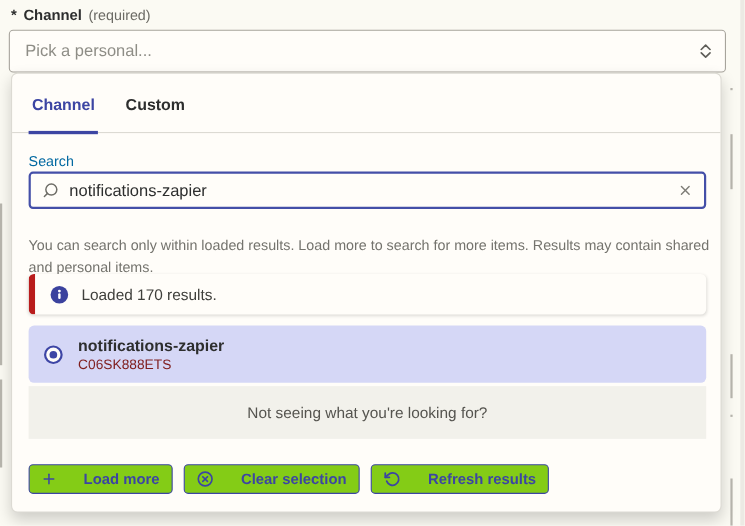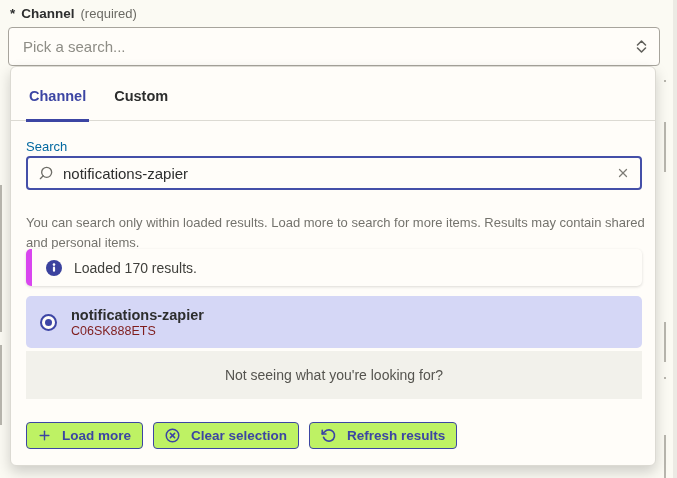--- a/index.html
+++ b/index.html
@@ -46,21 +46,21 @@
   .search-input{left:15px;top:89px;width:616px;height:34px;box-sizing:border-box;
     background:#fffdf9;border:2px solid #444fa8;border-radius:4px;
     display:flex;align-items:center;padding:0 10px;gap:9px;}
   .search-input .value{flex:1;font-size:15px;color:#2d2e2e;white-space:nowrap;overflow:hidden;}
   .icon-btn{display:flex;align-items:center;justify-content:center;cursor:pointer;background:none;border:none;padding:0;}
 
   .help-text{left:15px;top:132px;width:620px;font-size:13px;line-height:20px;color:#74736d;margin-top:14px;}
 
   .alert{left:15px;top:182px;width:616px;height:37px;box-sizing:border-box;
     background:#fffdf9;border-radius:5px;box-shadow:0 1px 3px rgba(0,0,0,0.14);
-    border-left:6px solid #d946ef;display:flex;align-items:center;gap:12px;
+    border-left:6px solid #b91c1c;display:flex;align-items:center;gap:12px;
     padding-left:14px;}
   .info-icon{width:16px;height:16px;border-radius:50%;background:#3b429e;
     display:flex;align-items:center;justify-content:center;flex:0 0 16px;}
   .alert .msg{font-size:14px;color:#3f3f3b;}
 
   .result-row{left:15px;top:229px;width:616px;height:52px;box-sizing:border-box;
     background:#d5d7f6;border-radius:5px;display:flex;align-items:center;
     gap:14px;padding-left:14px;cursor:pointer;}
   .radio{width:17px;height:17px;box-sizing:border-box;border-radius:50%;
     border:2px solid #3d45a5;background:#fffdf9;flex:0 0 17px;
@@ -69,39 +69,39 @@
   .result-texts{display:flex;flex-direction:column;gap:1px;}
   .result-title{font-size:14.5px;font-weight:bold;color:#2d2e2e;}
   .result-sub{font-size:12.5px;color:#7f1d1d;}
 
   .hint-block{left:15px;top:284px;width:616px;height:48px;background:#f2f1eb;
     display:flex;flex-direction:column;align-items:center;justify-content:center;gap:4px;}
   .hint-line1{font-size:14px;color:#55544f;}
   .hint-line2{font-size:14px;font-weight:bold;color:#2d2d2b;}
 
   .actions{left:15px;top:355px;display:flex;gap:10px;}
-  .action-btn{display:inline-flex;align-items:center;gap:11px;height:27px;
-    padding:0 11px;background:#bef264;border:1px solid #3c45a3;border-radius:4px;
+  .action-btn{display:inline-flex;align-items:center;gap:25px;height:27px;
+    padding:0 11px;background:#84cc16;border:1px solid #3c45a3;border-radius:4px;
     color:#3c45a3;font-family:"Liberation Sans",sans-serif;
     font-size:13.5px;font-weight:bold;cursor:pointer;}
   .action-btn svg{flex:0 0 auto;}
 
   svg{display:block;}
 </style>
 </head>
 <body>
 
 <div class="abs field-label">
   <span class="star">*</span>
   <span class="name">Channel</span>
   <span class="req">(required)</span>
 </div>
 
 <div class="abs select-box">
-  <span class="placeholder">Pick a search...</span>
+  <span class="placeholder">Pick a personal...</span>
   <span class="sort-icon">
     <svg width="11" height="6" viewBox="0 0 11 6">
         <path d="M1.5 5 L5.5 1 L9.5 5" fill="none" stroke="currentColor" stroke-width="1.5" stroke-linecap="round" stroke-linejoin="round"></path>
       </svg>
     <svg width="11" height="6" viewBox="0 0 11 6">
         <path d="M1.5 1 L5.5 5 L9.5 1" fill="none" stroke="currentColor" stroke-width="1.5" stroke-linecap="round" stroke-linejoin="round"></path>
       </svg>
   </span>
 </div>
 

